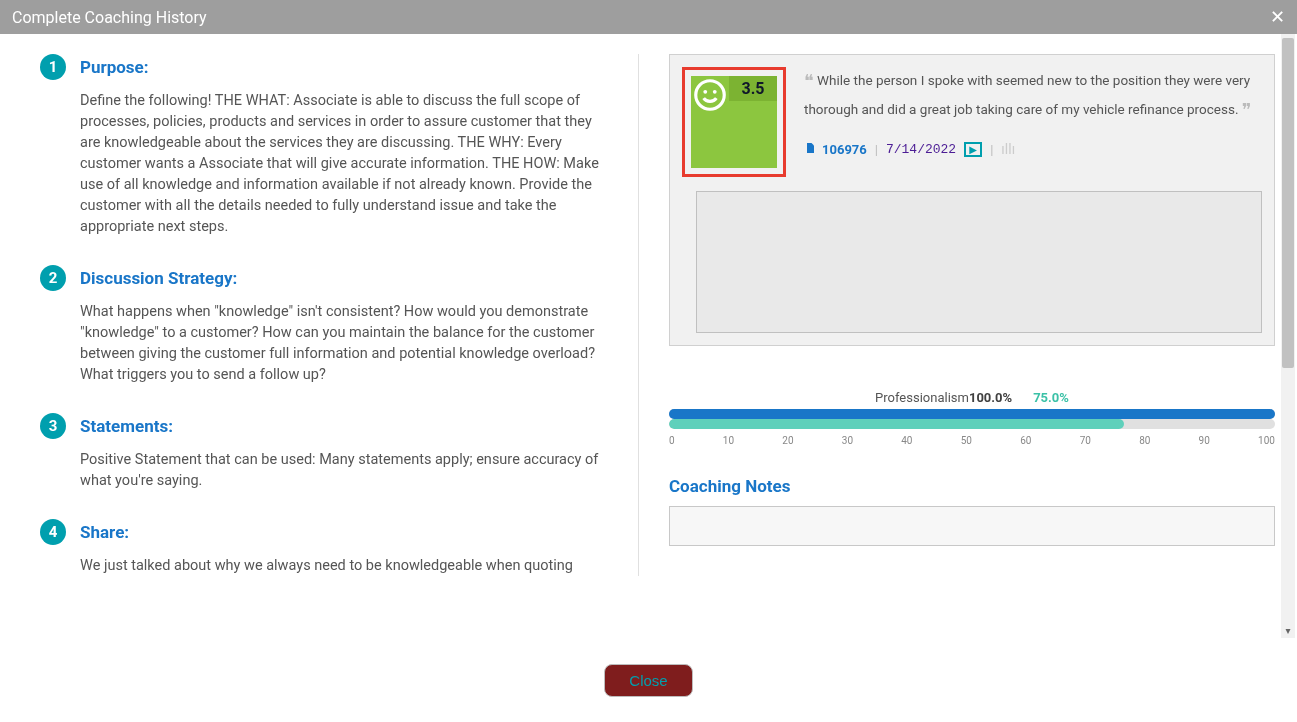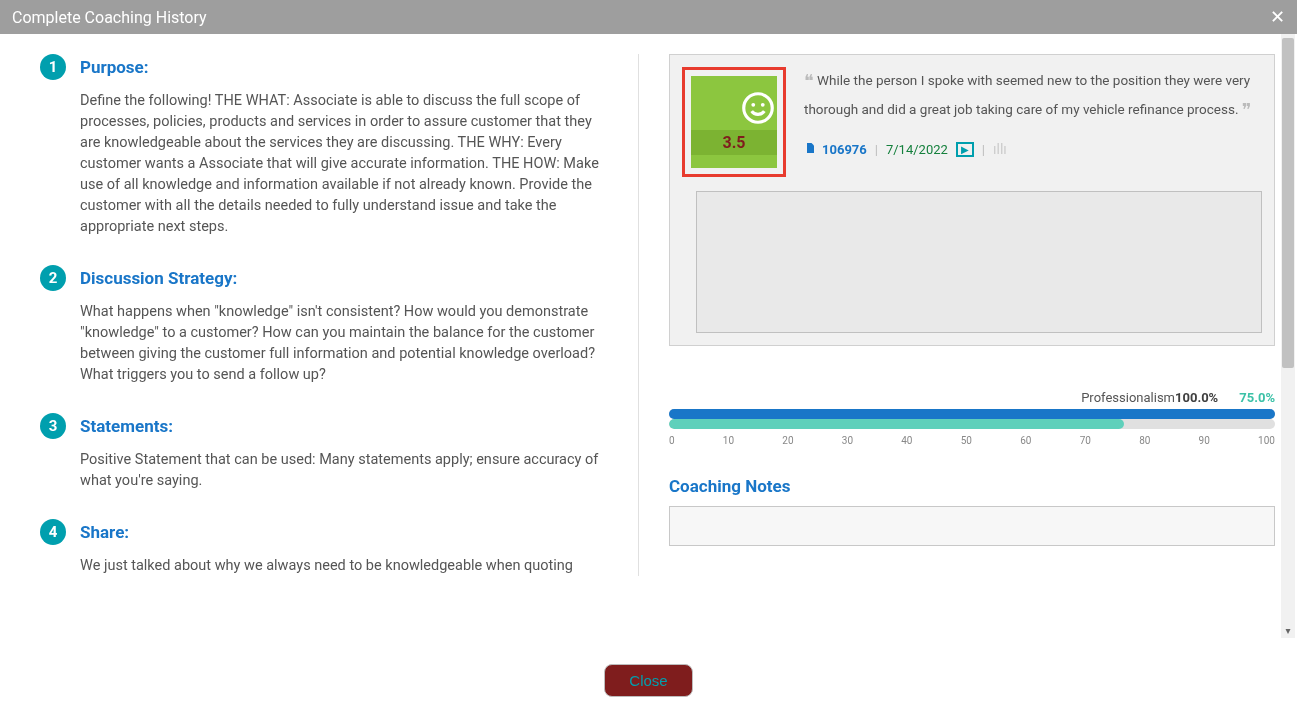--- a/index.html
+++ b/index.html
@@ -16,33 +16,33 @@
   .left { flex: 0 0 617px; border-right: 1px solid #e0e0e0; padding-right: 24px; padding-left: 18px; }
   .right { flex: 1; padding-left: 30px; }
   .section { margin-bottom: 28px; }
   .sec-head { display: flex; align-items: center; margin-bottom: 10px; }
   .bullet { width: 26px; height: 26px; border-radius: 50%; background: #009fae; color: #fff; display: flex; align-items: center; justify-content: center; font-size: 15px; font-weight: 700; flex-shrink: 0; }
   .sec-title { color: #1976c8; font-size: 17px; font-weight: 700; margin-left: 14px; }
   .sec-body { margin-left: 40px; font-size: 14.5px; line-height: 1.45; color: #555; }
   .card { border: 1px solid #d0d0d0; background: #f1f1f1; padding: 12px; }
   .card-top { display: flex; gap: 18px; }
   .score-wrap { border: 3px solid #e83b2e; padding: 6px; flex-shrink: 0; width: 104px; height: 110px; display:flex; }
-  .score-box { background: #8cc63f; width: 100%; display: flex; flex-direction: column; align-items: flex-end; justify-content: center; color: #7f1d1d; }
+  .score-box { background: #8cc63f; width: 100%; display: flex; flex-direction: row; align-items: flex-start; justify-content: center; color: #0f172a; }
   .score-val { font-size: 16px; font-weight: 700; background: #7cb332; width: 100%; text-align: center; padding: 3px 0; }
   .quote-block { font-size: 13.5px; line-height: 1.6; color: #555; }
   .q-mark { color: #bbb; font-size: 18px; vertical-align: middle; }
   .meta-row { display: flex; align-items: center; gap: 8px; margin-top: 16px; font-size: 13px; }
   .id-link { color: #1976c8; font-weight: 700; display: flex; align-items: center; gap: 6px; }
   .sep { color: #bbb; }
-  .date { color: #15803d; }
+  .date { color: #4c1d95; font-family: Liberation Mono, monospace; }
   .play-box { border: 2px solid #009fae; color: #009fae; width: 18px; height: 15px; display:flex; align-items:center; justify-content:center; font-size:10px; cursor:pointer;}
   .sound { color: #ccc; font-size: 14px; }
   .empty-box { border: 1px solid #c0c0c0; background: #e9e9e9; height: 142px; margin-top: 14px; margin-left: 14px; margin-right: 0; }
   .metric { margin-top: 44px; }
-  .metric-head { display:flex; justify-content: flex-end; font-size: 13px; color:#555; margin-bottom:4px;}
+  .metric-head { display:flex; justify-content: center; font-size: 13px; color:#555; margin-bottom:4px;}
   .metric-vals { font-size: 13px; font-weight: 700; }
   .v1 { color: #404040; }
   .v2 { color: #3bc1a7; margin-left: 21px; }
   .bar-outer { height: 10px; border-radius: 5px; background: #e0e0e0; position: relative; overflow: hidden; }
   .bar1 { position:absolute; left:0; top:0; bottom:0; background:#1976c8; }
   .bar2 { height: 10px; border-radius: 5px; background:#5fd0bb; position: relative; margin-top:0px;}
   .bar2-outer { height:10px; border-radius:5px; background:#e0e0e0; position:relative; overflow:hidden; }
   .ticks { display:flex; justify-content: space-between; font-size:10px; color:#888; margin-top:6px; }
   .notes-title { color:#1976c8; font-size:17px; font-weight:700; margin-top:30px; margin-bottom:10px; }
   .notes-box { border:1px solid #c8c8c8; background:#f7f7f7; height:40px; }

